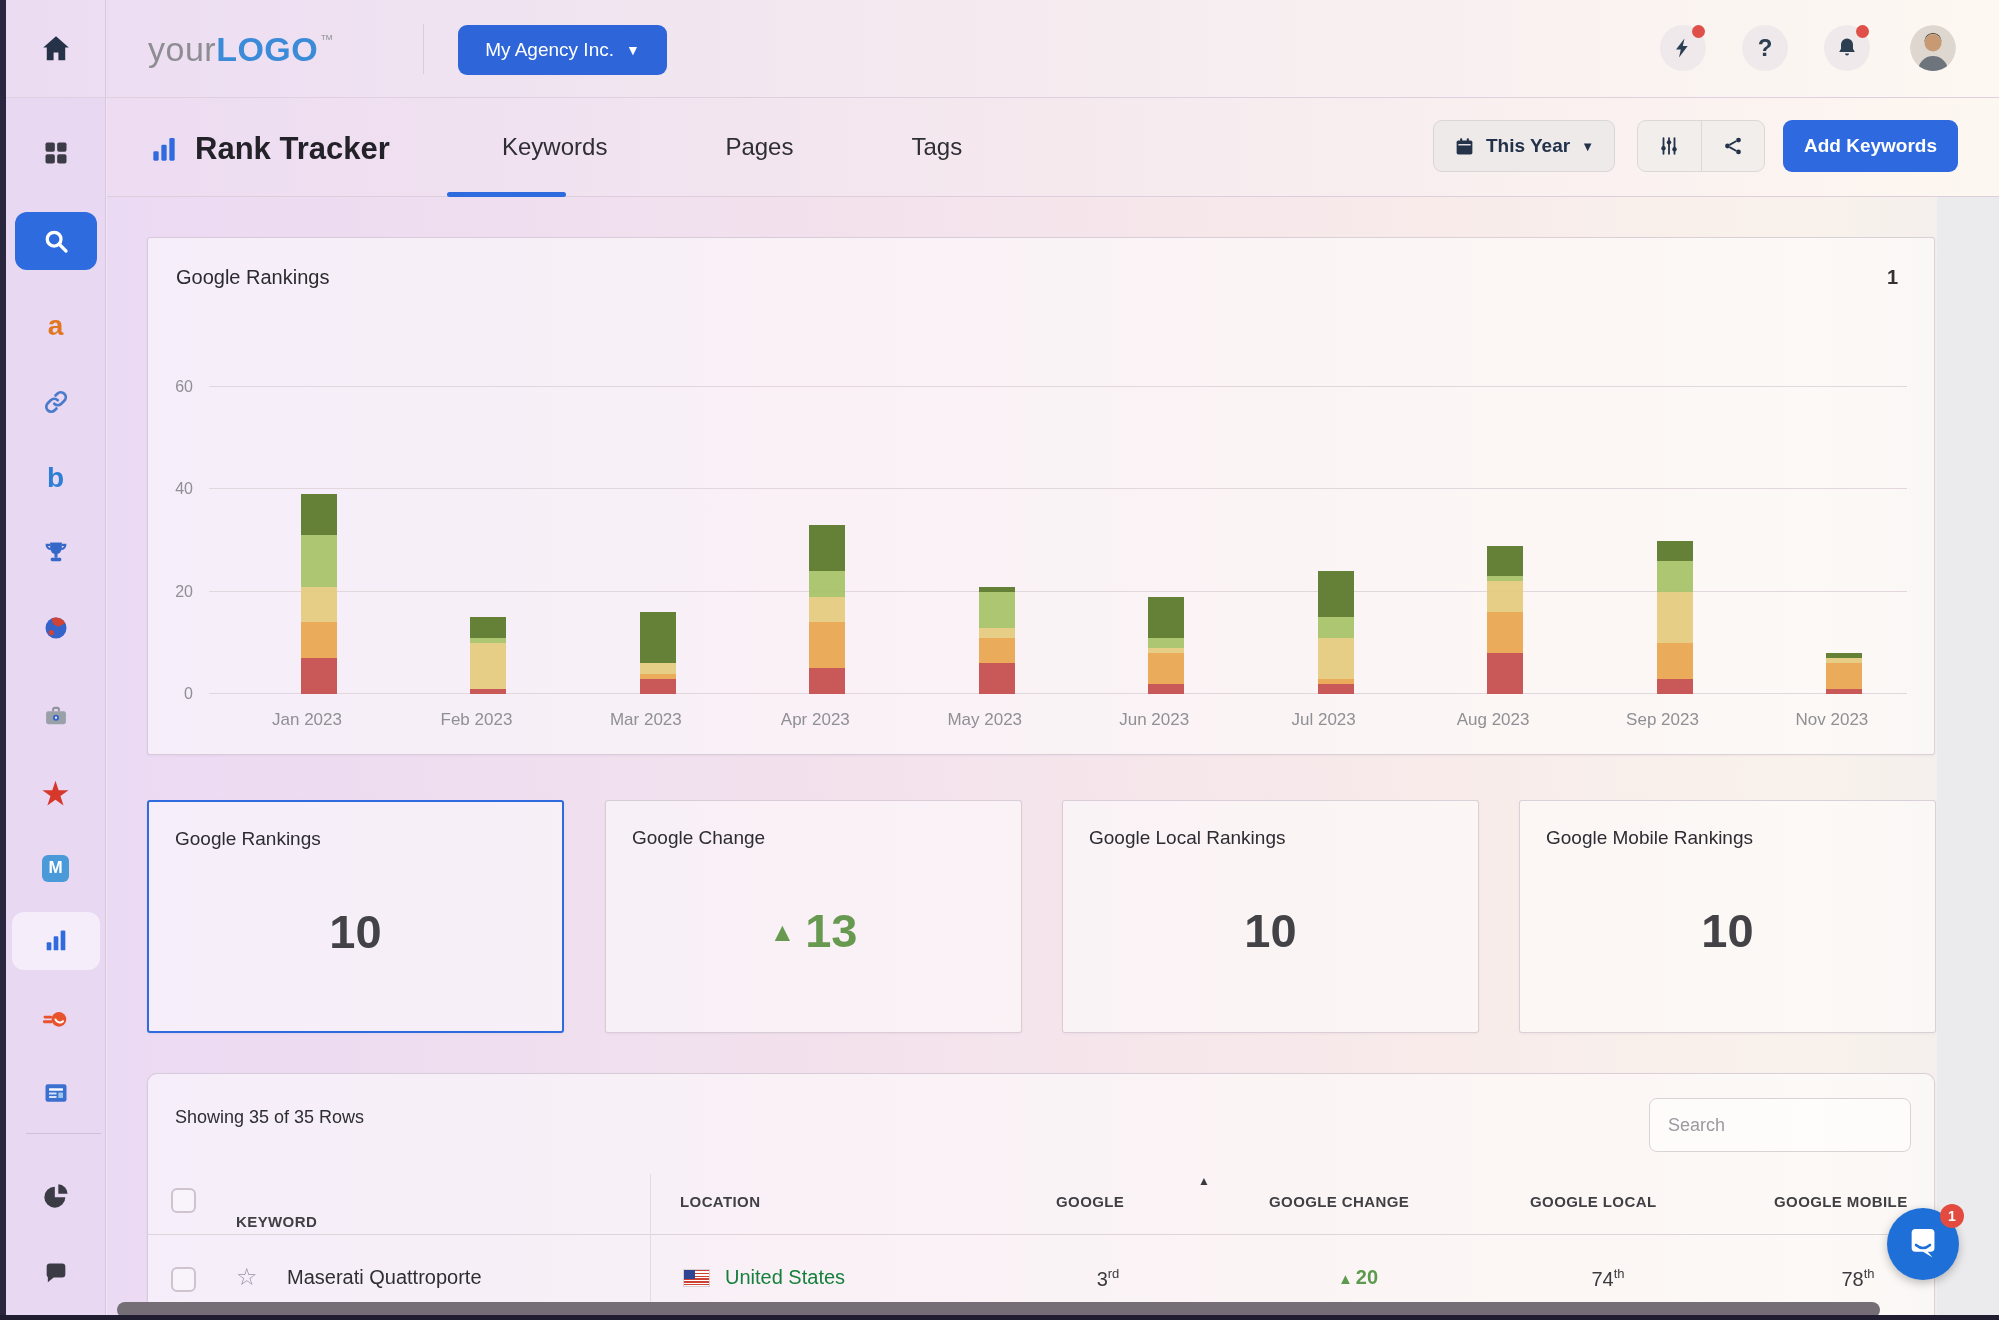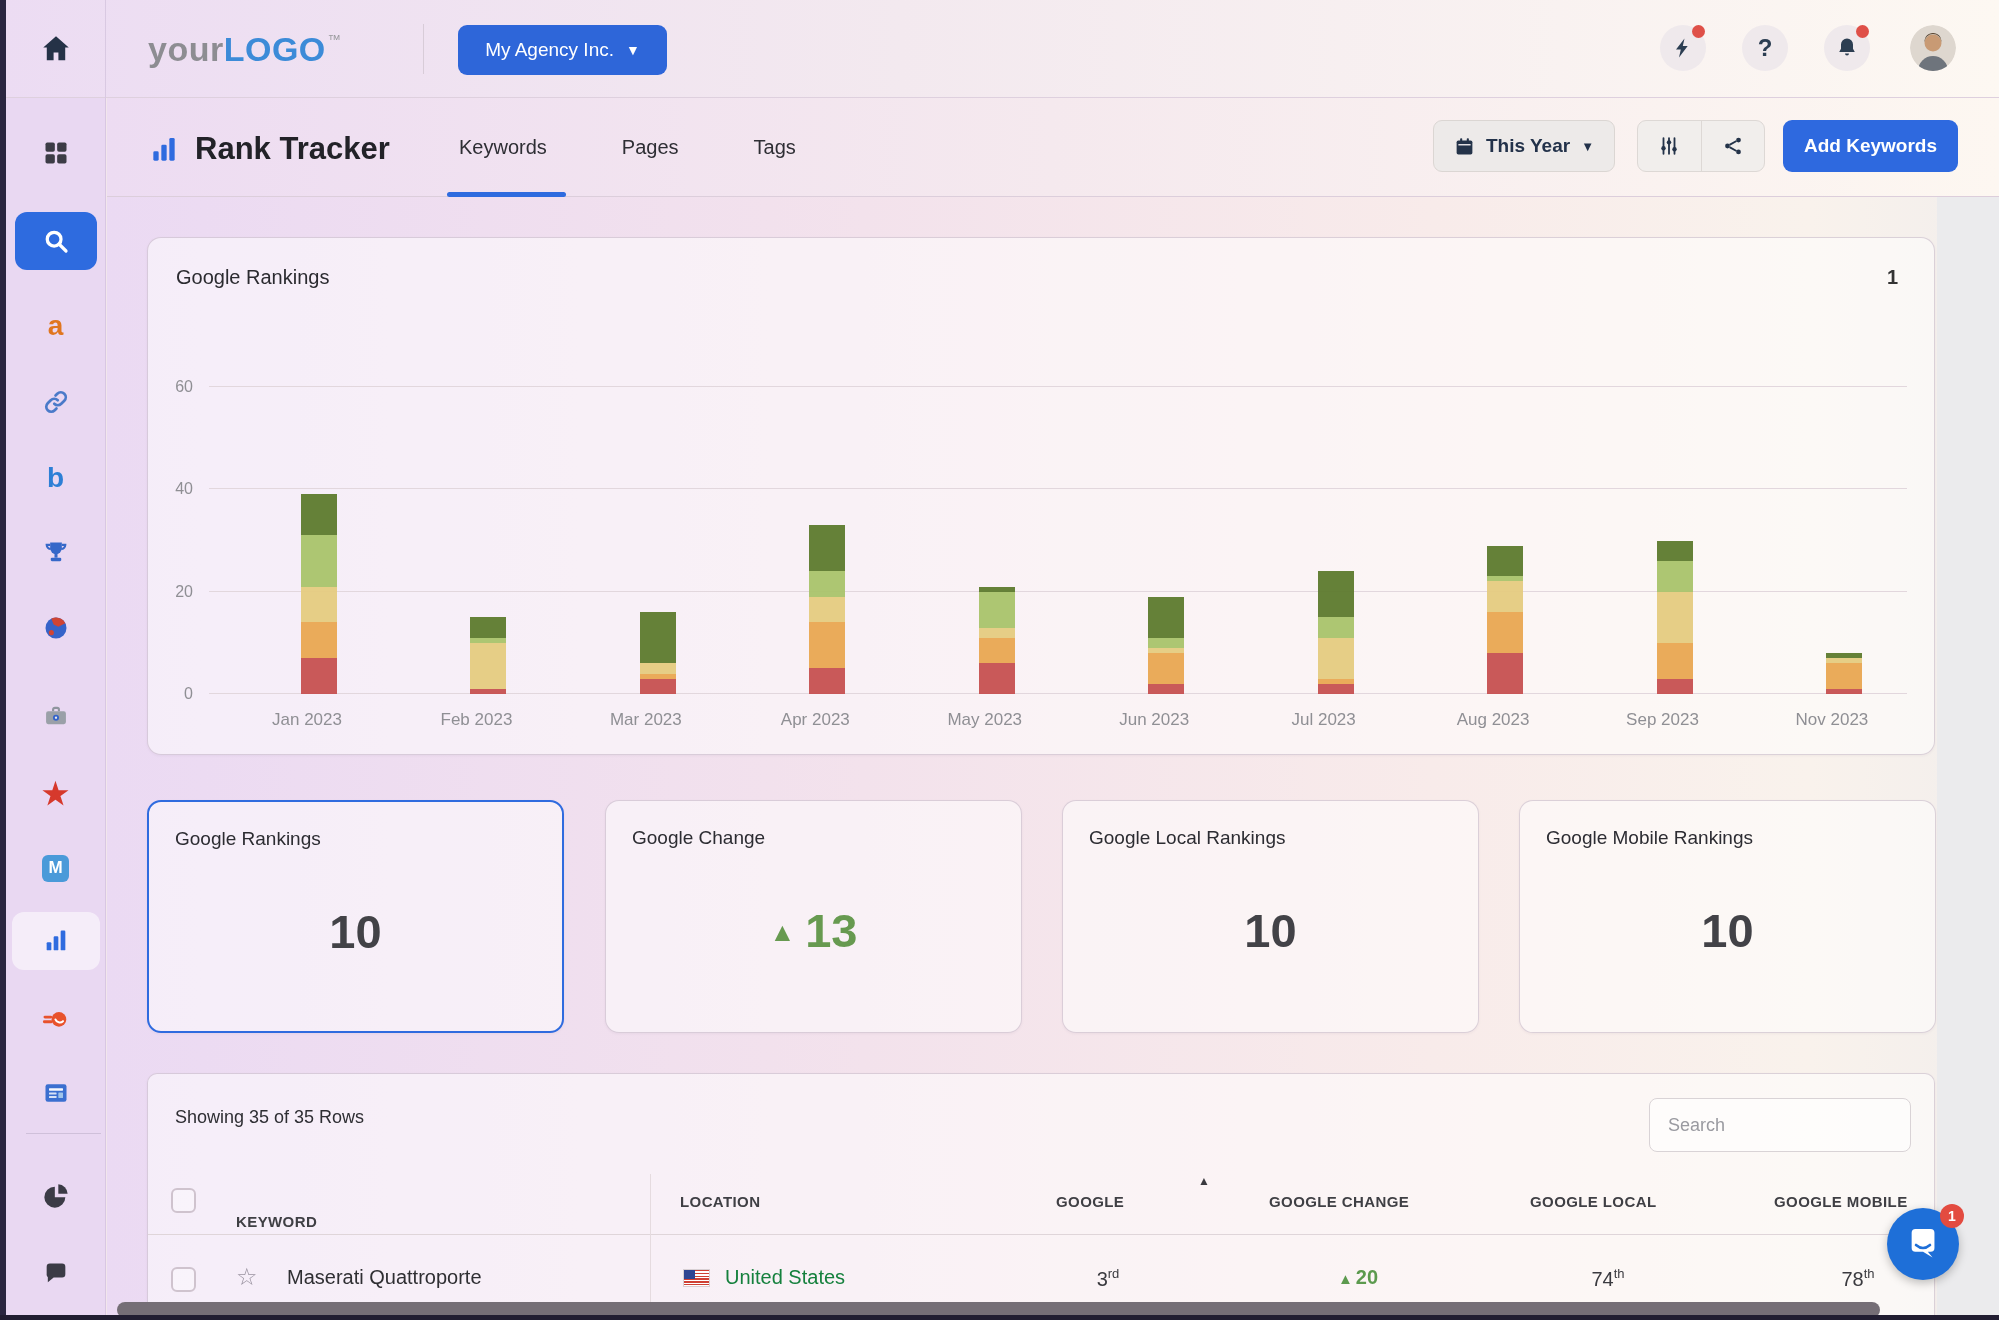--- a/index.html
+++ b/index.html
@@ -10,21 +10,21 @@
   .edge-left{position:absolute;left:0;top:0;width:6px;height:1320px;background:#2a2640;z-index:60;}
   .edge-bottom{position:absolute;left:0;bottom:0;width:1999px;height:5px;background:#211d31;z-index:60;}
 
   
   .topbar{position:absolute;left:0;top:0;width:1999px;height:98px;
     background:linear-gradient(90deg,#ecdcf3 0%,#f3e9ef 45%,#fdf8f2 100%);
     border-bottom:1px solid #ded0de;z-index:30;}
   .home-cell{position:absolute;left:6px;top:0;width:100px;height:98px;display:flex;align-items:center;justify-content:center;border-right:1px solid #d9c9e2;cursor:pointer;}
   .home-cell svg{width:34px;height:34px;}
   .logo{position:absolute;left:148px;top:0;height:98px;display:flex;align-items:center;font-size:34px;letter-spacing:.5px;}
-  .logo .pre{color:#8d8d92;font-weight:700;}
+  .logo .pre{color:#8d8d92;font-weight:400;}
   .logo .brand{color:#3c8bd8;font-weight:800;}
   .logo .tm{color:#9a9a9e;font-size:13px;margin-left:2px;transform:translateY(-10px);}
   .logo-divider{position:absolute;left:423px;top:24px;height:50px;width:1px;background:#d8ccd8;}
   .agency-btn{position:absolute;left:458px;top:25px;width:209px;height:50px;background:#2e66d9;border:none;border-radius:9px;color:#fff;font-size:19px;display:flex;align-items:center;justify-content:center;gap:12px;cursor:pointer;}
   .agency-btn .caret{font-size:14px;}
   .top-icon{position:absolute;top:25px;width:46px;height:46px;border-radius:50%;background:#efe9ec;display:flex;align-items:center;justify-content:center;cursor:pointer;}
   .top-icon svg{width:24px;height:24px;}
   .top-icon .dot{position:absolute;right:1px;top:0;width:13px;height:13px;border-radius:50%;background:#df5048;}
   .avatar{position:absolute;left:1910px;top:25px;width:46px;height:46px;border-radius:50%;overflow:hidden;cursor:pointer;}
   .avatar svg{width:46px;height:46px;display:block;}
@@ -40,38 +40,38 @@
   .sb-item.sel{width:88px;height:58px;background:rgba(255,255,255,.55);border-radius:12px;}
   .sb-divider{position:absolute;left:20px;right:4px;height:1px;background:#cfc0da;}
 
   
   .subheader{position:absolute;left:107px;top:98px;width:1892px;height:99px;
     background:linear-gradient(90deg,#eddcf2 0%,#f5e9ee 50%,#fdf7f1 100%);
     border-bottom:1px solid #dccedb;z-index:25;}
   .rt-icon{position:absolute;left:41px;top:36px;width:32px;height:32px;}
   .rt-title{position:absolute;left:88px;top:33px;font-size:31px;font-weight:800;color:#222228;}
   .tabs{position:absolute;left:348px;top:0;height:98px;display:flex;align-items:center;gap:67px;}
-  .tab{font-size:20px;color:#2e2e34;cursor:pointer;padding:0 4px;}
+  .tab{font-size:24px;color:#2e2e34;cursor:pointer;padding:0 4px;margin-left:43px;}
   .tab.active{font-weight:500;}
   .tab-underline{position:absolute;left:340px;top:94px;width:119px;height:5px;border-radius:3px;background:#2e6bdf;}
   .period-btn{position:absolute;left:1326px;top:22px;width:182px;height:52px;background:#edeae9;border:1px solid #dbd6d3;border-radius:9px;display:flex;align-items:center;justify-content:center;gap:11px;font-size:19px;font-weight:600;color:#23324a;cursor:pointer;}
   .period-btn svg{width:21px;height:21px;}
   .period-btn .caret{font-size:13px;}
   .tool-group{position:absolute;left:1530px;top:22px;width:128px;height:52px;background:#f1eeec;border:1px solid #ddd8d5;border-radius:9px;display:flex;}
   .tool-cell{flex:1;display:flex;align-items:center;justify-content:center;cursor:pointer;}
   .tool-cell+.tool-cell{border-left:1px solid #ddd8d5;}
   .tool-cell svg{width:22px;height:22px;}
   .primary-btn{position:absolute;left:1676px;top:22px;width:175px;height:52px;background:#2e69df;color:#fff;border:none;border-radius:9px;font-size:19px;font-weight:600;cursor:pointer;}
 
   
   .main-bg{position:absolute;left:107px;top:197px;width:1892px;height:1118px;
     background:linear-gradient(90deg,#ebdaf3 0%,#f3e2ec 40%,#f8ebea 70%,#f9f2ec 90%,#f2eeec 100%);z-index:1;}
   .right-gutter{position:absolute;left:1937px;top:197px;width:62px;height:1118px;background:#ebebed;z-index:2;}
 
-  .card{position:absolute;background:rgba(255,255,255,.52);border:1px solid rgba(165,145,168,.38);border-radius:14px;box-shadow:0 1px 3px rgba(60,40,70,.05);z-index:5;}
+  .card{position:absolute;background:rgba(255,255,255,.52);border:1px solid rgba(165,145,168,.38);border-radius:3px;box-shadow:0 1px 3px rgba(60,40,70,.05);z-index:5;}
 
   
   .chart-card{left:147px;top:237px;width:1788px;height:518px;}
   .chart-title{position:absolute;left:28px;top:28px;font-size:20px;color:#2b2b30;}
   .chart-corner{position:absolute;right:36px;top:28px;font-size:20px;font-weight:600;color:#333;}
   .legend{position:absolute;left:0;right:0;top:107px;display:flex;justify-content:center;gap:38px;}
   .legend-item{display:flex;align-items:center;gap:9px;cursor:pointer;}
   .legend-dot{width:14px;height:14px;border-radius:50%;}
   .legend-label{font-size:16px;font-weight:700;color:#6b6b70;}
   .plot{position:absolute;left:61px;top:149px;width:1698px;height:307px;}

